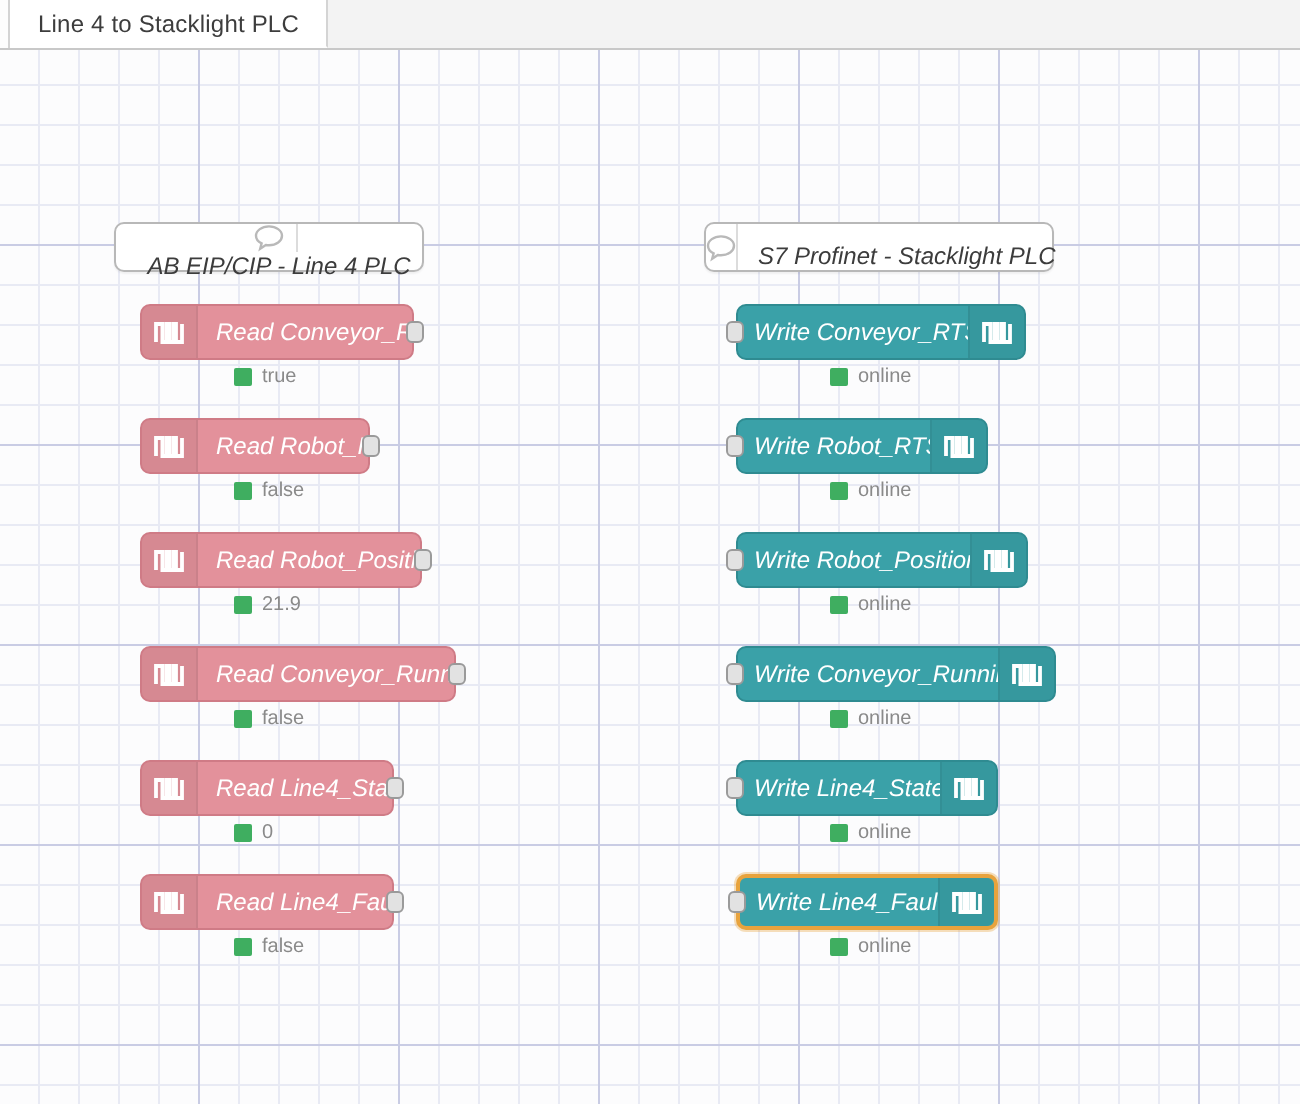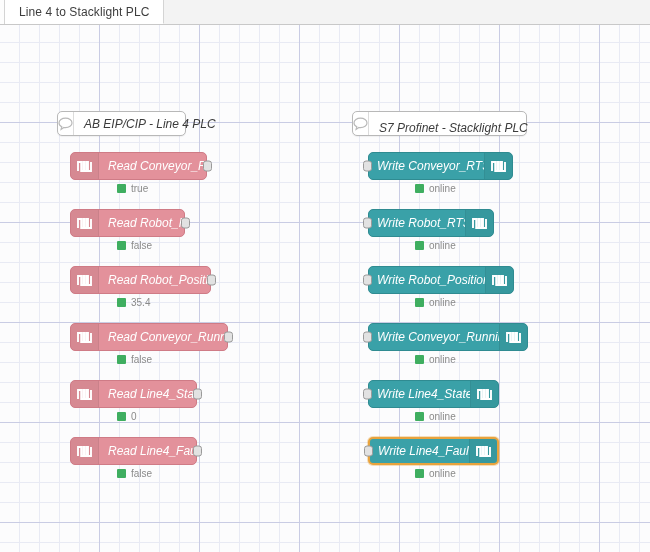--- a/index.html
+++ b/index.html
@@ -210,21 +210,21 @@
 
   <div class="tabbar">
     <div class="tab-spacer"></div>
     <div class="tab active">
       <span>Line 4 to Stacklight PLC</span>
     </div>
     <div class="tab-rest"></div>
   </div>
 
   <div class="canvas" id="canvas">
-      <div class="comment-node" style="left: 57px; top: 86px; width: 129px;">
+      <div class="comment-node" style="left: 57px; top: 86px; width: 155px; flex-direction: column;">
         <div class="comment-icon-box">
           <svg width="15" height="14" viewBox="0 0 15 14">
             <path d="M7.5 1.2 C3.9 1.2 1 3.3 1 5.9 C1 7.5 2.1 8.9 3.8 9.7 L3.1 12.4 L5.9 10.5 C6.4 10.6 6.9 10.6 7.5 10.6 C11.1 10.6 14 8.5 14 5.9 C14 3.3 11.1 1.2 7.5 1.2 Z" fill="none" stroke="#b9b9b9" stroke-width="1.2"></path>
           </svg>
         </div>
         <div class="comment-label">AB EIP/CIP - Line 4 PLC</div>
       </div>
       <div class="comment-node" style="left: 352px; top: 86px; width: 175px; align-items: flex-end;">
         <div class="comment-icon-box">
           <svg width="15" height="14" viewBox="0 0 15 14">
@@ -268,21 +268,21 @@
           <div class="node-icon">
             <svg width="15" height="15" viewBox="0 0 15 15">
               <path d="M1 12 L1 3 L4.2 3 L4.2 12 L6.2 12 L6.2 3 L7.6 3 L7.6 12 L9.6 12 L9.6 3 L11 3 L11 12 L14 12 L14 3" fill="none" stroke="#ffffff" stroke-width="1.9"></path>
             </svg>
           </div>
           <div class="node-label">Read Robot_Position</div>
           <div class="port out"></div>
         </div>
         <div class="node-status">
           <span class="status-dot"></span>
-          <span class="status-text">35.4</span>
+          <span class="status-text">21.9</span>
         </div>
       </div>
       <div class="wrap" style="left: 70px; top: 298px; width: 158px;">
         <div class="node read" style="width: 158px;">
           <div class="node-icon">
             <svg width="15" height="15" viewBox="0 0 15 15">
               <path d="M1 12 L1 3 L4.2 3 L4.2 12 L6.2 12 L6.2 3 L7.6 3 L7.6 12 L9.6 12 L9.6 3 L11 3 L11 12 L14 12 L14 3" fill="none" stroke="#ffffff" stroke-width="1.9"></path>
             </svg>
           </div>
           <div class="node-label">Read Conveyor_Running</div>

